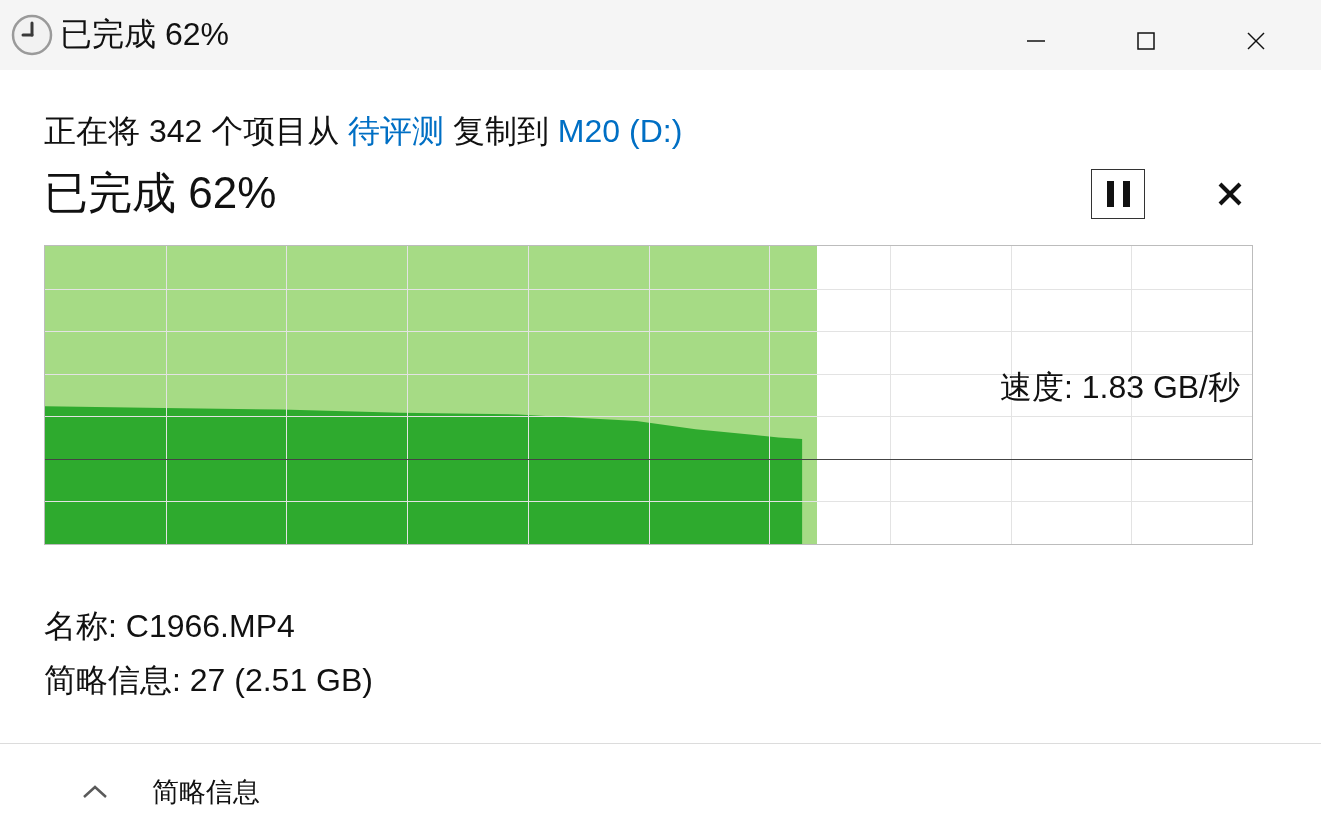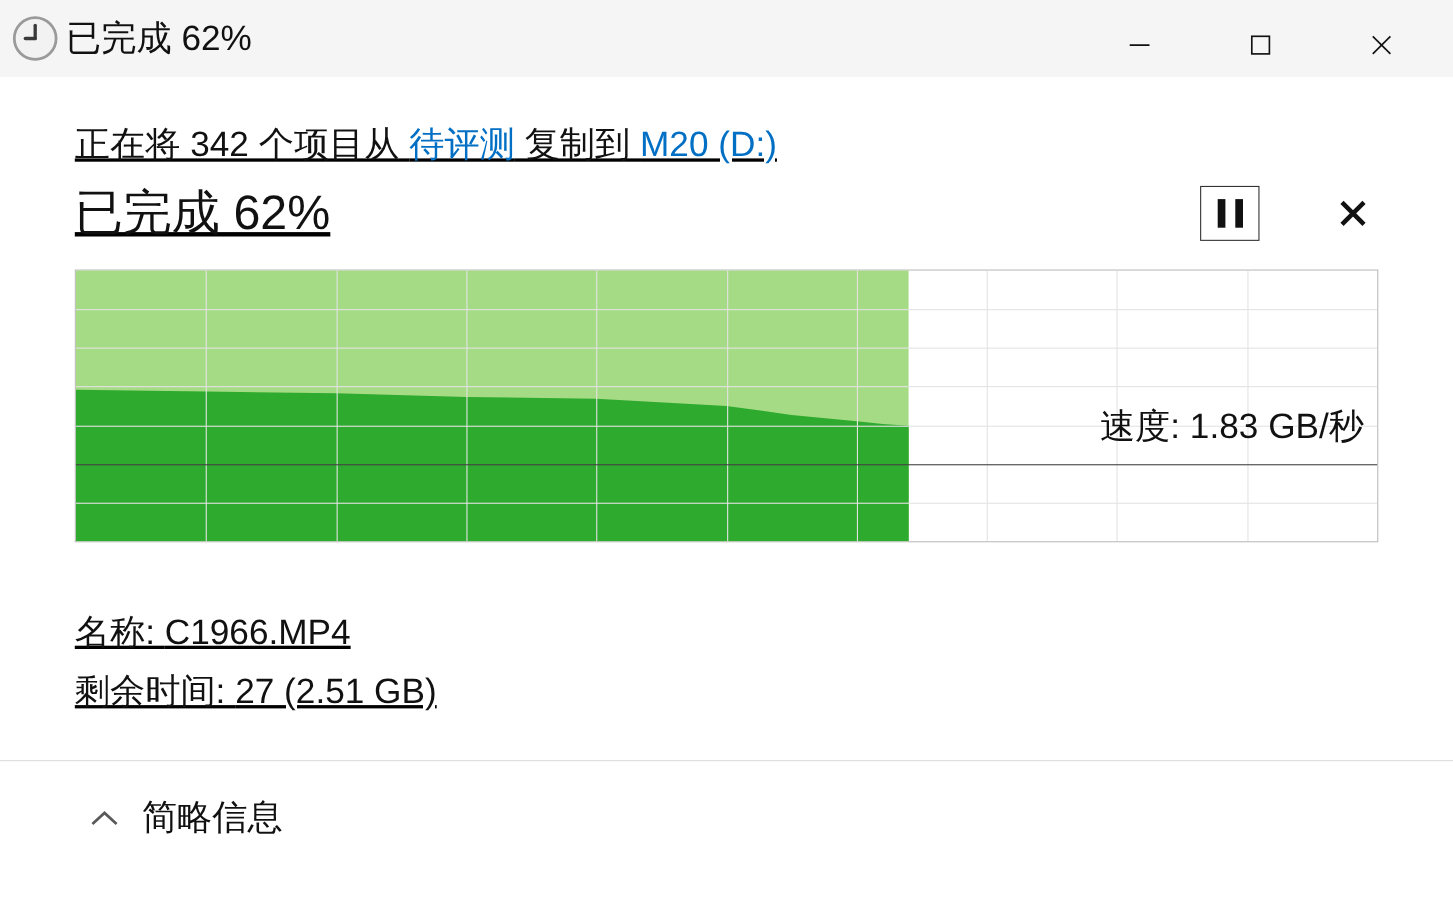--- a/index.html
+++ b/index.html
@@ -44,22 +44,21 @@
       width: 110px;
       height: 40px;
       display: flex;
       align-items: center;
       justify-content: center;
       cursor: pointer;
     }
     .win-btn svg { display: block; }
     
     .content {
-      padding: 40px 68px 0 68px;
-      text-decoration: underline;
+      padding: 40px 68px 0 44px;
     }
     .copy-line {
       font-size: 32px;
       color: #111;
       white-space: nowrap;
     }
     .copy-line .link {
       color: #006fc4;
     }
     .progress-row {
@@ -99,21 +98,21 @@
       height: 30px;
       cursor: pointer;
       display: flex;
       align-items: center;
       justify-content: center;
     }
     
     .graph-wrap {
       position: relative;
       margin-top: 22px;
-      height: 248px;
+      height: 300px;
       border: 1px solid #bcbcbc;
       background: #ffffff;
     }
     .graph-grid {
       position: absolute;
       inset: 0;
       pointer-events: none;
     }
     .graph-grid .vline {
       position: absolute;
@@ -165,23 +164,23 @@
     
     .divider {
       margin-top: 40px;
       border: none;
       border-top: 1px solid #dcdcdc;
     }
     
     .footer {
       display: flex;
       align-items: center;
-      gap: 21px;
+      gap: 44px;
       padding: 30px 68px 0 82px;
-      font-size: 32px;
+      font-size: 27px;
       color: #111;
     }
     .chevron-up {
       width: 26px;
       height: 26px;
       display: flex;
       align-items: center;
       justify-content: center;
       cursor: pointer;
     }
@@ -263,21 +262,21 @@
         <div class="hline" style="top: 85.7143%;"></div>
       </div>
     <div class="speed-label">速度: 1.83 GB/秒</div>
   </div>
 
   <div class="details">
     <div class="row">
       <span>名称: </span><span>C1966.MP4</span>
     </div>
     <div class="row">
-      <span>剩余时间: </span><span>27 (2.51 GB)</span>
+      <span>简略信息: </span><span>27 (2.51 GB)</span>
     </div>
   </div>
 </div>
 
 <hr class="divider">
 
 <div class="footer">
   <div class="chevron-up">
     <svg width="26" height="16" viewBox="0 0 26 16">
       <polyline points="2,13 13,3 24,13" fill="none" stroke="#5a5a5a" stroke-width="2.5"></polyline>

